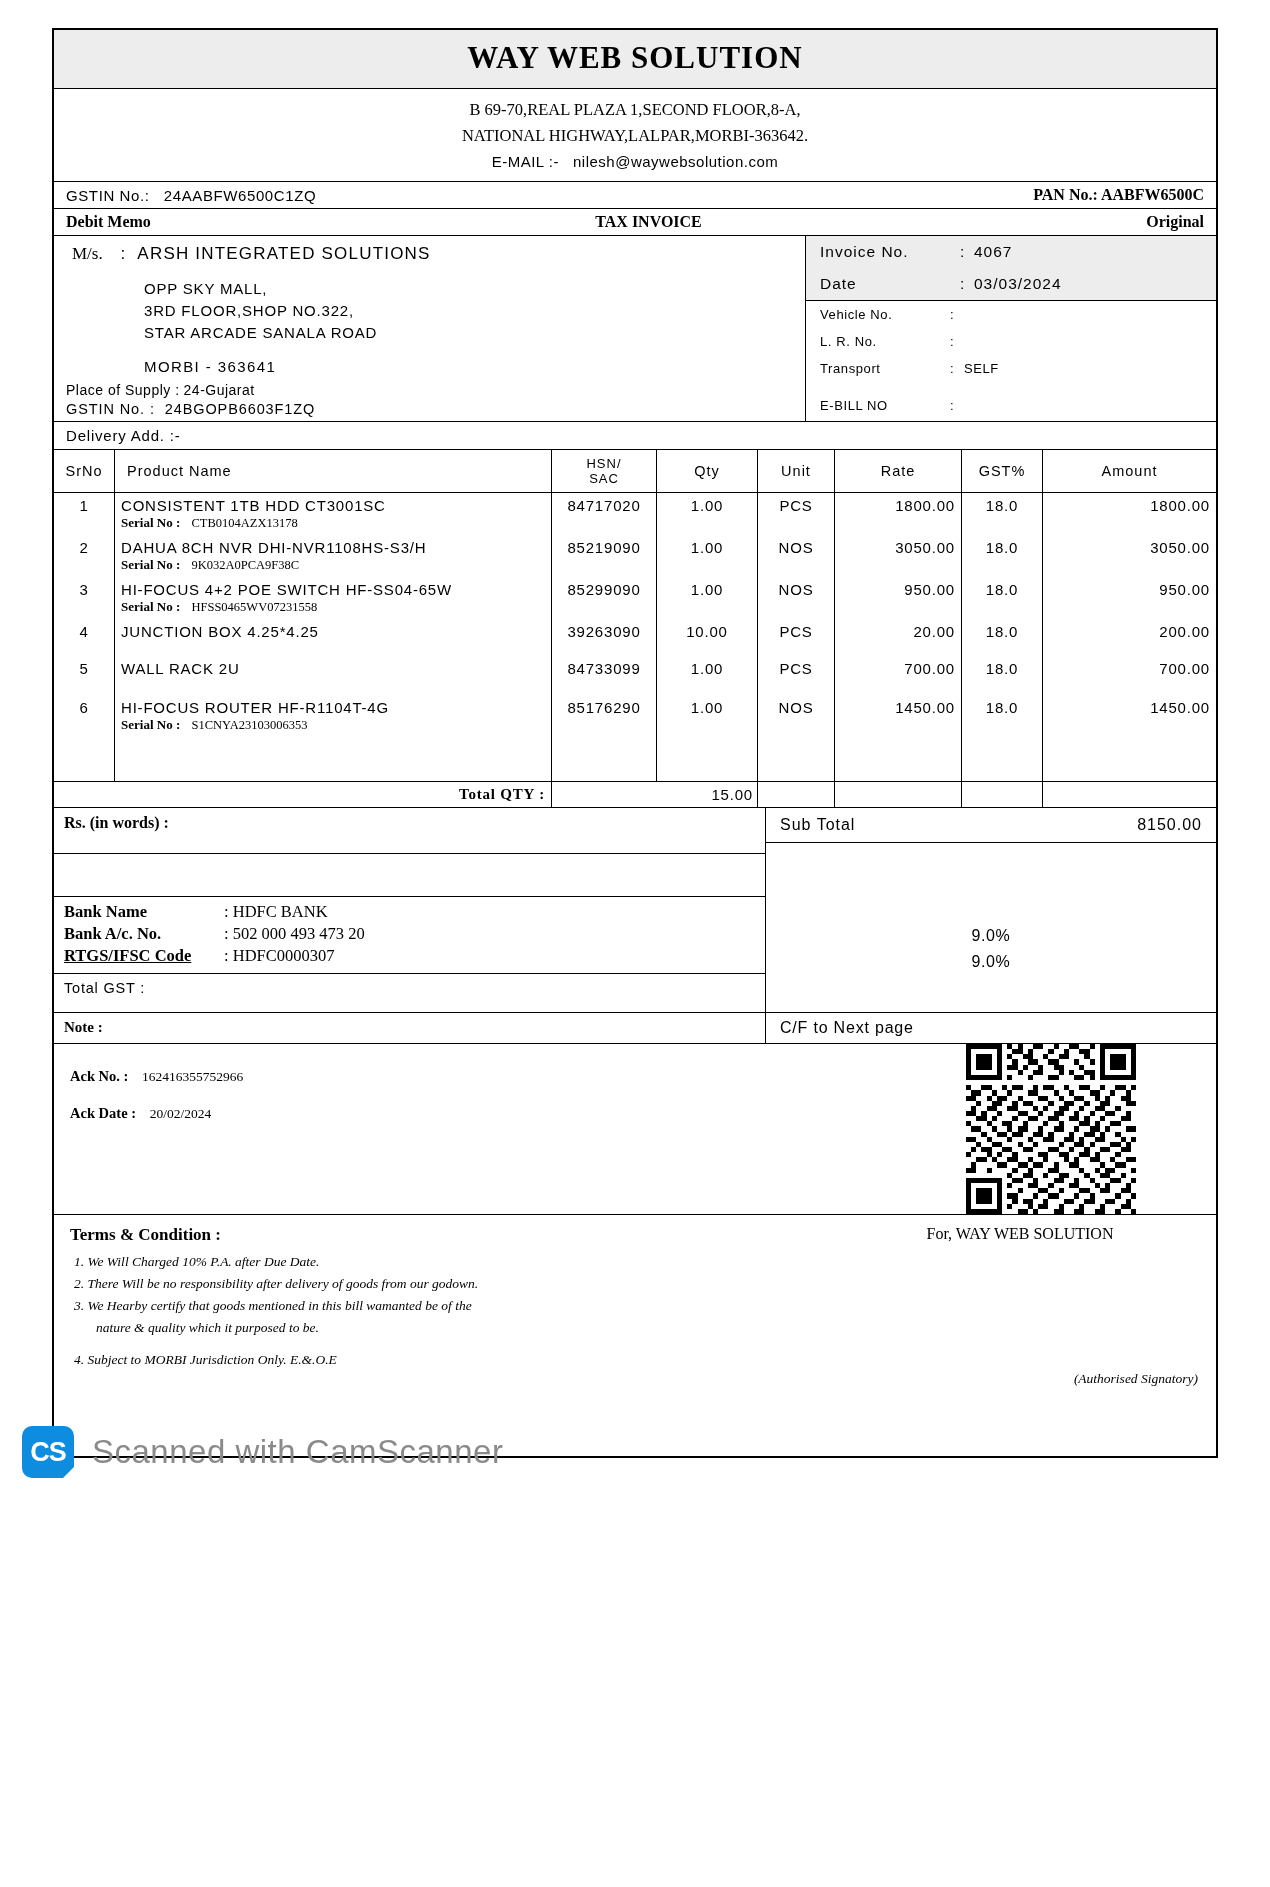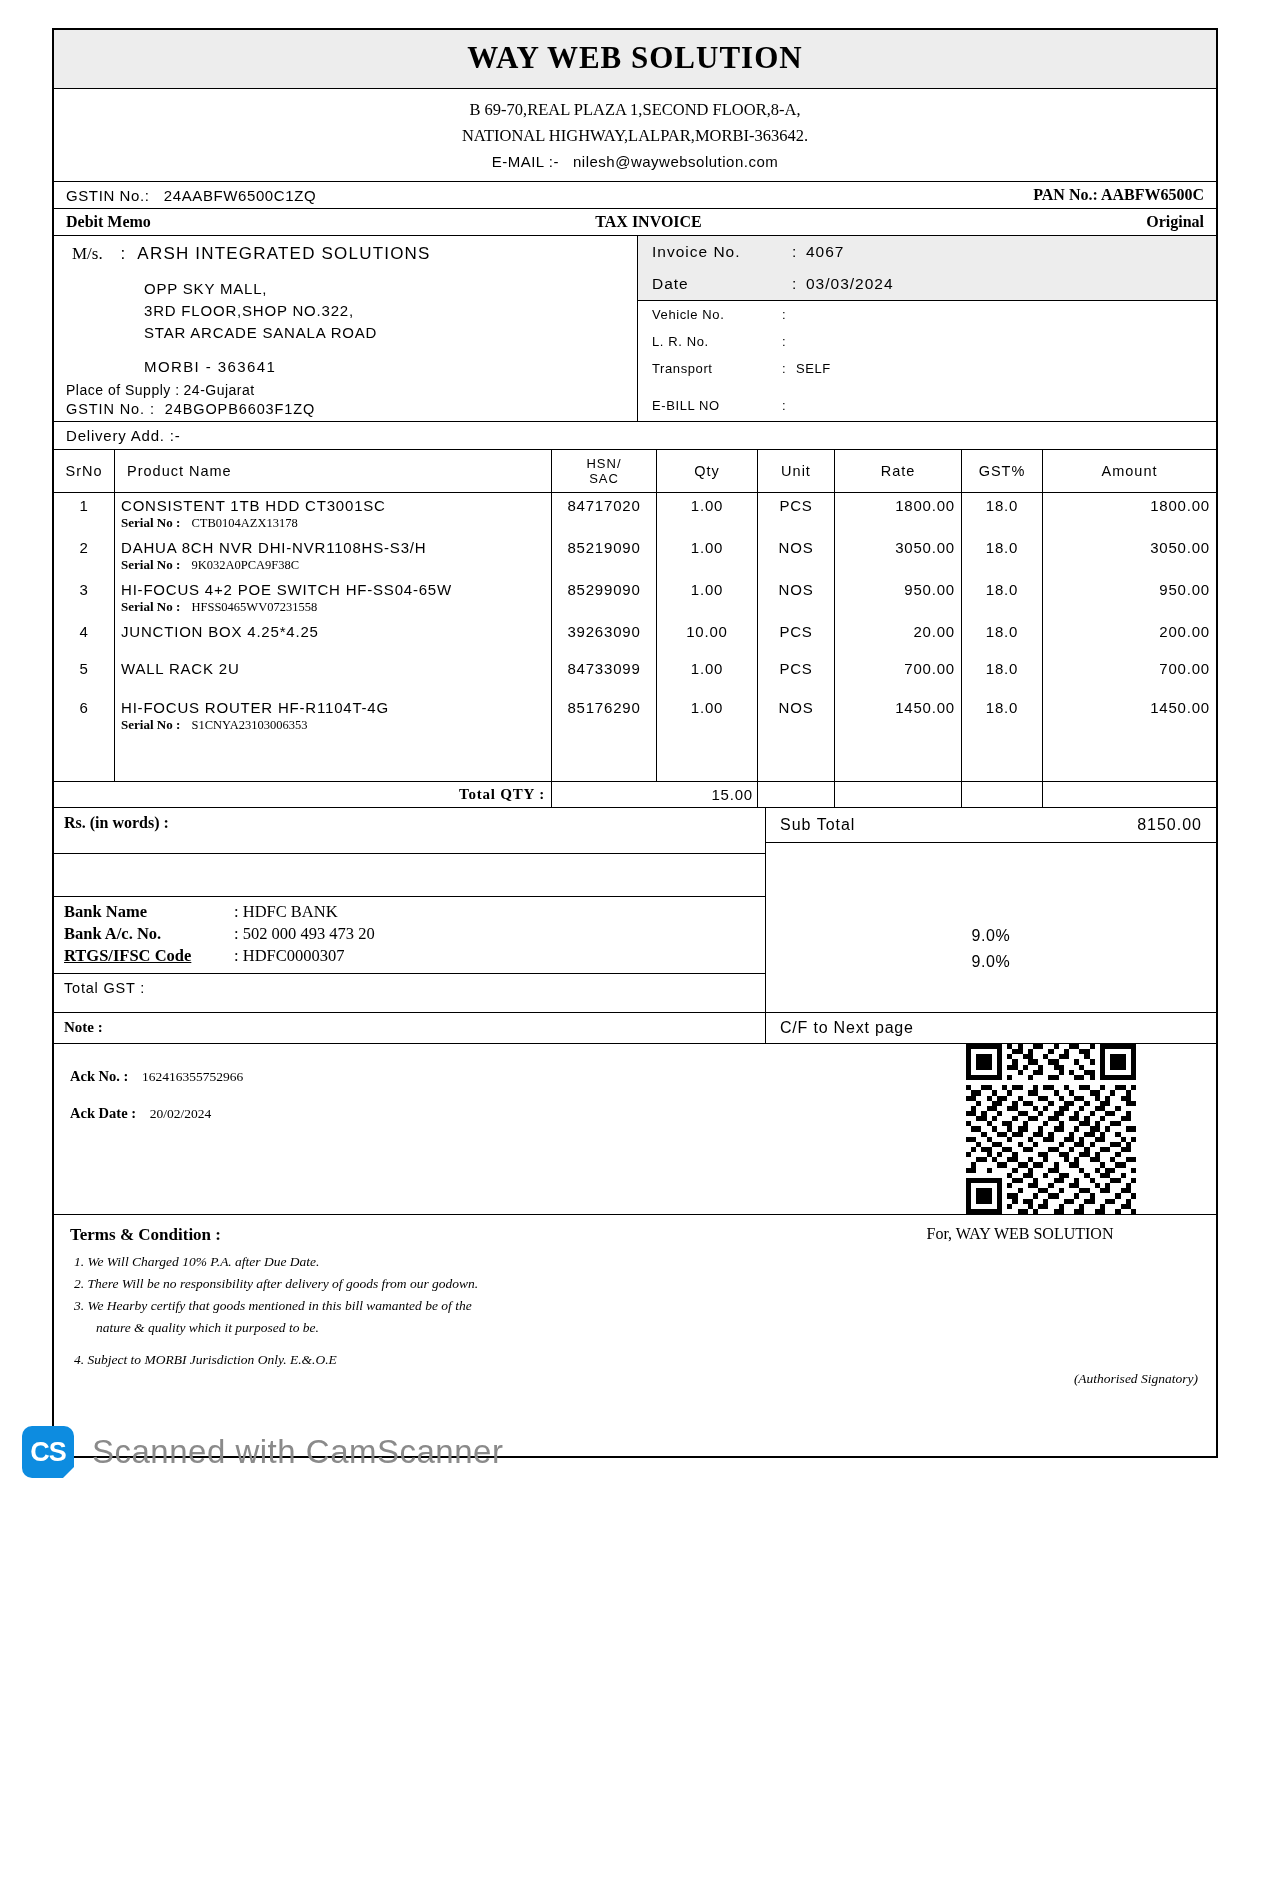--- a/index.html
+++ b/index.html
@@ -43,21 +43,21 @@
   }
   .gstline .right{font-family:"Liberation Serif", serif;font-weight:bold;letter-spacing:0;font-size:16px;}
   .memoline{
     display:flex;justify-content:space-between;align-items:center;
     border-bottom:1px solid #000;padding:4px 12px;
     font-family:"Liberation Serif", serif;font-weight:bold;font-size:16px;
   }
   .memoline .center{flex:1;text-align:center;}
   
   .party-wrap{display:flex;border-bottom:1px solid #000;}
-  .party-left{width:584px;box-sizing:border-box;padding:8px 12px 4px 12px;border-right:1px solid #000;position:relative;}
+  .party-left{width:752px;box-sizing:border-box;padding:8px 12px 4px 12px;border-right:1px solid #000;position:relative;}
   .party-right{flex:1;box-sizing:border-box;}
   .ms{font-size:17px;letter-spacing:1.2px;padding-left:6px;}
   .ms .lbl{font-family:"Liberation Serif", serif;letter-spacing:0;}
   .party-addr{font-size:15px;line-height:22px;letter-spacing:.8px;padding:14px 0 0 78px;}
   .party-city{font-size:15px;letter-spacing:1.4px;padding:14px 0 0 78px;}
   .pos{font-family:"Liberation Serif", serif;font-weight:bold;font-size:16px;padding-top:6px;}
   .pos span{font-family:"Liberation Sans", sans-serif;font-weight:normal;font-size:14px;letter-spacing:.5px;}
   .gst2{font-size:14.5px;letter-spacing:.9px;padding-top:2px;}
   .inv-top{background:#ededed;border-bottom:1px solid #000;}
   .inv-row{display:flex;font-size:15.5px;letter-spacing:1px;padding:7px 0 7px 14px;}
@@ -102,21 +102,21 @@
     padding:6px 8px;letter-spacing:0;
   }
   .totqty-row .val{font-family:"Liberation Sans", sans-serif;font-weight:normal;font-size:15px;text-align:right;padding-right:4px;}
   
   .lower{display:flex;border-bottom:1px solid #000;}
   .lower-left{width:712px;box-sizing:border-box;border-right:1px solid #000;}
   .lower-right{flex:1;box-sizing:border-box;}
   .words{font-family:"Liberation Serif", serif;font-weight:bold;font-size:16px;padding:6px 10px;height:46px;box-sizing:border-box;border-bottom:1px solid #000;}
   .words-blank{height:42px;border-bottom:1px solid #000;}
   .bank{padding:4px 10px 6px 10px;font-family:"Liberation Serif", serif;font-size:16.5px;line-height:22px;border-bottom:1px solid #000;}
-  .bank .row{display:flex;gap:10px;}
+  .bank .row{display:flex;}
   .bank .row .lbl{width:160px;font-weight:bold;}
   .bank .u{text-decoration:underline;}
   .totgst{font-size:14.5px;letter-spacing:.8px;padding:6px 10px;height:38px;box-sizing:border-box;}
   .subtotal{
     display:flex;justify-content:space-between;border-bottom:1px solid #000;
     font-size:16px;letter-spacing:1px;padding:8px 14px;
   }
   .gstpcts{padding:80px 0 0 0;text-align:center;font-size:16px;letter-spacing:.6px;line-height:26px;}
   .noteline{display:flex;border-bottom:1px solid #000;}
   .note{width:712px;box-sizing:border-box;border-right:1px solid #000;padding:6px 10px;font-family:"Liberation Serif", serif;font-weight:bold;font-size:15px;}

